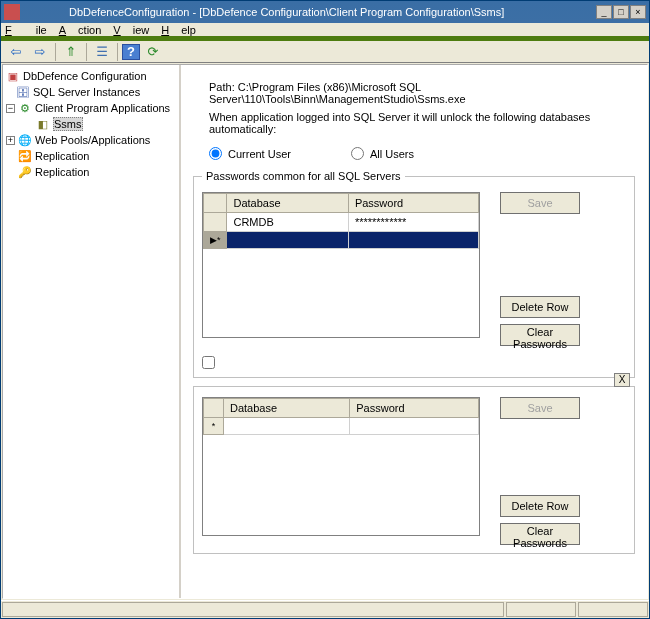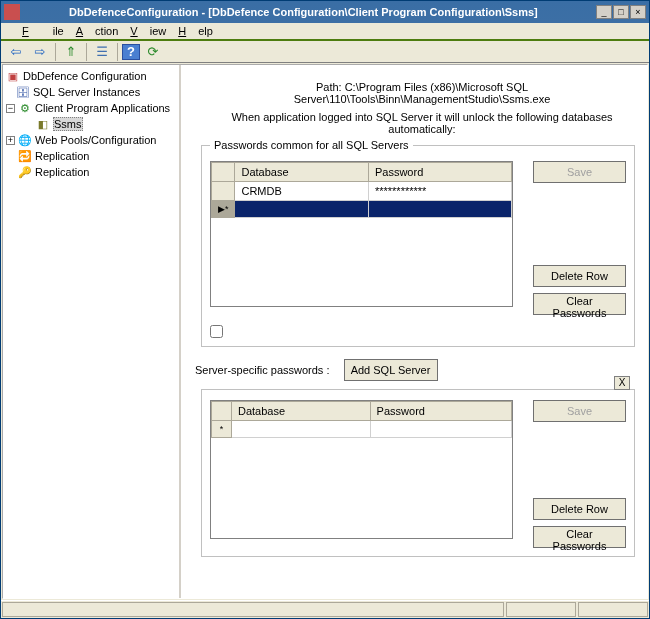--- a/index.html
+++ b/index.html
@@ -1,55 +1,55 @@
 <!DOCTYPE html>
 <html><head>
 <meta charset="utf-8">
 <style>
   * { box-sizing: border-box; }
   html, body { margin:0; padding:0; font-family: Tahoma, sans-serif; font-size:11px; color:#000; background:#fff; }
   .window { width:650px; height:619px; border:1px solid #003c74; display:flex; flex-direction:column; background:#ece9d8; }
   .titlebar { height:22px; background:linear-gradient(to bottom,#3a6ea5,#3c6fa5); color:#fff; display:flex; align-items:center; padding:0 3px; font-size:11px;}
   .titlebar .icon { width:16px; height:16px; background:#c94f4f; margin-right:4px; display:inline-block;}
-  .titlebar .title { flex:1; font-weight:bold; white-space:nowrap; overflow:hidden;padding-left:45px;}
+  .titlebar .title { flex:1; font-weight:normal; white-space:nowrap; overflow:hidden;padding-left:45px;}
   .winbtns { display:flex; gap:1px;}
   .winbtn { width:16px; height:14px; background:#d4d0c8; border:1px solid #808080; font-size:9px; text-align:center; line-height:12px; color:#000;}
-  .menubar { height:18px; background:#ece9d8; border-bottom:2px solid #4d7c0f; display:flex; align-items:center; padding:0 21px; font-size:11px;}
+  .menubar { height:18px; background:#ece9d8; border-bottom:5px solid #4d7c0f; display:flex; align-items:center; padding:0 4px; font-size:11px;}
   .menubar span { margin-right:12px;}
   .mnu-under { text-decoration:underline;}
   .toolbar { height:22px; background:#ece9d8; border-bottom:1px solid #808080; display:flex; align-items:center; padding:0 4px; gap:2px;}
   .tbtn { width:22px; height:20px; border:1px solid transparent; display:flex; align-items:center; justify-content:center; font-size:13px;}
   .sep { width:1px; height:18px; background:#aca899; margin:0 2px;}
   .body { flex:1; display:flex; overflow:hidden; border:1px inset #fff; margin:1px; background:#fff;}
   .tree { width:178px; border-right:2px solid #d4d0c8; background:#fff; padding:3px; font-size:11px; overflow:hidden;}
   .tnode { display:flex; align-items:center; height:16px; white-space:nowrap;}
   .exp { width:9px; height:9px; border:1px solid #808080; text-align:center; line-height:7px; font-size:9px; margin-right:3px; background:#fff; color:#000;}
   .ticon { width:14px; height:14px; margin-right:3px; display:inline-flex; align-items:center; justify-content:center; font-size:11px;}
   .ticon.green{color:#2a8a2a;}
   .ticon.blue{color:#2a4fa0;}
   .ticon.yellow{color:#c9a200;}
   .sel { background:#d8d8d8; border:1px dotted #808080; padding:0 0;}
   .content { flex:1; padding:10px 12px; overflow:auto; font-size:11px; position:relative;}
-  .desc { margin:6px 0 2px 16px;text-align:center;}
+  .desc { margin:6px 0 2px 16px;}
   .radios { margin:12px 0 10px 16px; display:flex; align-items:center; gap:60px;}
   .radios label{display:flex;align-items:center;gap:6px;}
-  fieldset { border:1px solid #c0c0c0; margin:4px 0 8px 8px; padding:10px 8px 8px 8px; position:relative;}
+  fieldset { border:1px solid #c0c0c0; margin:4px 0 8px 0; padding:10px 8px 8px 8px; position:relative;}
   legend { font-size:11px; padding:0 4px;}
   .gridwrap { display:flex; align-items:flex-start; gap:20px;}
-  .grid { border:1px solid #808080; background:#fff; width:303px;}
+  .grid { border:1px solid #808080; background:#fff; width:278px;}
   .grid table { border-collapse:collapse; width:100%; font-size:11px;}
   .grid th { background:#ece9d8; border:1px solid #aca899; text-align:left; padding:3px 6px; font-weight:normal;}
   .grid td { border:1px solid #d0d0d0; padding:3px 6px; height:17px;}
   .grid .rowhdr { width:20px; background:#ece9d8; border:1px solid #aca899; text-align:center; font-size:9px;}
   .grid .selected td { background:#0a246a; color:#fff;}
   .grid .selected .rowhdr { background:#aca899; color:#000;}
   .gridfill { height:88px;}
   .gridfill2 { height:100px;}
   .btncol { display:flex; flex-direction:column; gap:6px; margin-top:0;}
-  .btn { width:93px; height:22px; background:#ece9d8; border:1px solid #707070; font-size:11px; color:#000;}
+  .btn { width:80px; height:22px; background:#ece9d8; border:1px solid #707070; font-size:11px; color:#000;}
   .btn.dis { color:#a0a0a0;}
   .chkrow { margin-top:10px; display:flex; align-items:center; gap:6px;}
   .midrow { display:flex; align-items:center; gap:14px; margin:12px 0 8px 2px;}
   .closeX { position:absolute; right:4px; top:-14px; width:16px; height:14px; border:1px solid #808080; background:#ece9d8; text-align:center; line-height:12px; font-size:10px;}
   .fs2 { position:relative;}
   .statusbar { height:18px; background:#ece9d8; border-top:1px solid #fff; display:flex;}
   .statuscell { flex:1; border:1px solid #aca899; margin:1px;}
   .statuscell.small{flex:0 0 70px;}
   .dotted { border:1px dotted #000; padding:0 2px;}
   input[type=radio]{margin:0;}
@@ -105,37 +105,47 @@
         <span class="ticon green">⚙</span>
         <span>Client Program Applications</span>
       </div>
       <div class="tnode" style="padding-left:30px">
         <span class="ticon" style="color:#7a7a2a">◧</span>
         <span class="sel">Ssms</span>
       </div>
       <div class="tnode" style="padding-left:0">
         <span class="exp">+</span>
         <span class="ticon blue">🌐</span>
-        <span>Web Pools/Configuration</span>
+        <span>Web Pools/Applications</span>
       </div>
       <div class="tnode" style="padding-left:12px">
         <span class="ticon blue">🔁</span>
         <span>Replication</span>
       </div>
       <div class="tnode" style="padding-left:12px">
         <span class="ticon yellow">🔑</span>
         <span>Replication</span>
       </div>
     </div>
 
     <div class="content">
 
       <div class="desc">Path: C:\Program Files (x86)\Microsoft SQL Server\110\Tools\Binn\ManagementStudio\Ssms.exe</div>
       <div class="desc">When application logged into SQL Server it will unlock  the following databases automatically:</div>
 
+      <div class="radios">
+        <label>
+          <input type="radio" name="scope" checked="" style="">
+          <span>Current User</span>
+        </label>
+        <label>
+          <input type="radio" name="scope" style="">
+          <span>All Users</span>
+        </label>
+      </div>
 
       <fieldset>
         <legend>Passwords common for all SQL Servers</legend>
         <div class="gridwrap">
           <div class="grid">
             <table>
               <tbody>
                   <tr>
                 <th class="rowhdr"></th>
                 <th>Database</th>
@@ -160,24 +170,20 @@
             <div style="height:70px"></div>
             <button class="btn">Delete Row</button>
             <button class="btn">Clear Passwords</button>
           </div>
         </div>
         <div class="chkrow">
           <input type="checkbox" style="">
         </div>
       </fieldset>
 
-      <div class="midrow">
-        <span>Server-specific passwords :</span>
-        <button class="btn" style="width:94px">Add SQL Server</button>
-      </div>
 
       <fieldset class="fs2">
         <div class="closeX">X</div>
         <div class="gridwrap">
           <div class="grid">
             <table>
               <tbody>
                   <tr>
                 <th class="rowhdr"></th>
                 <th>Database</th>

